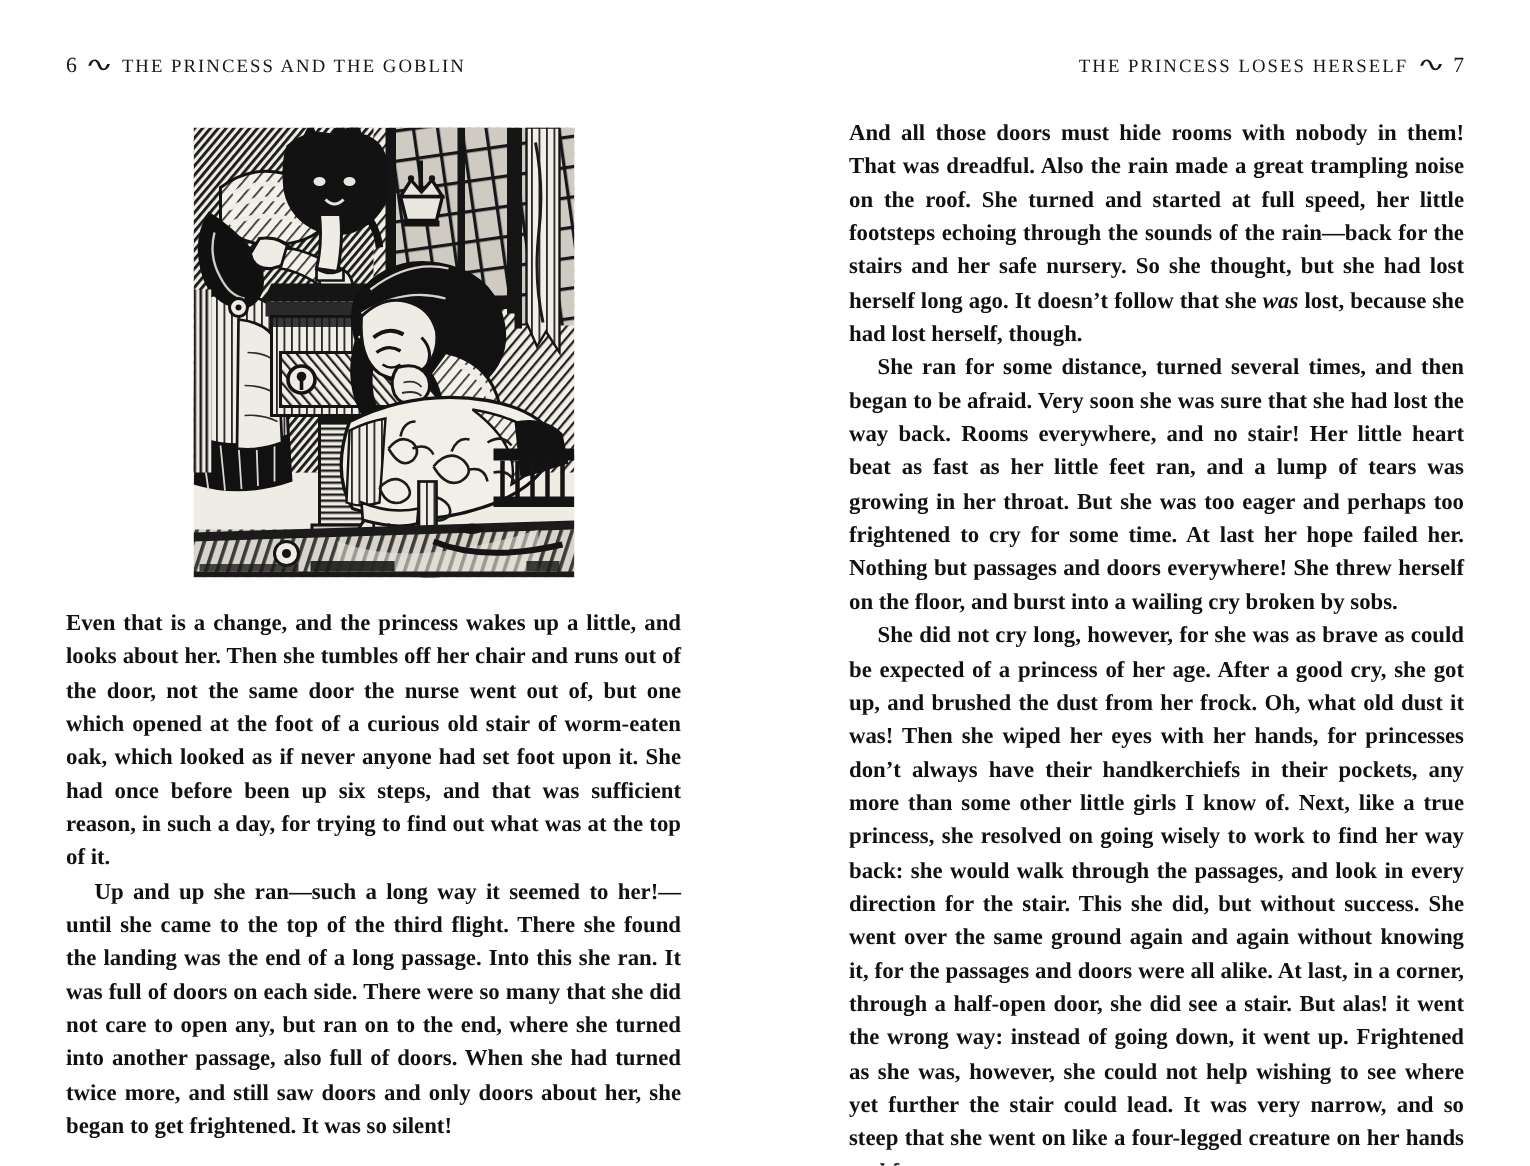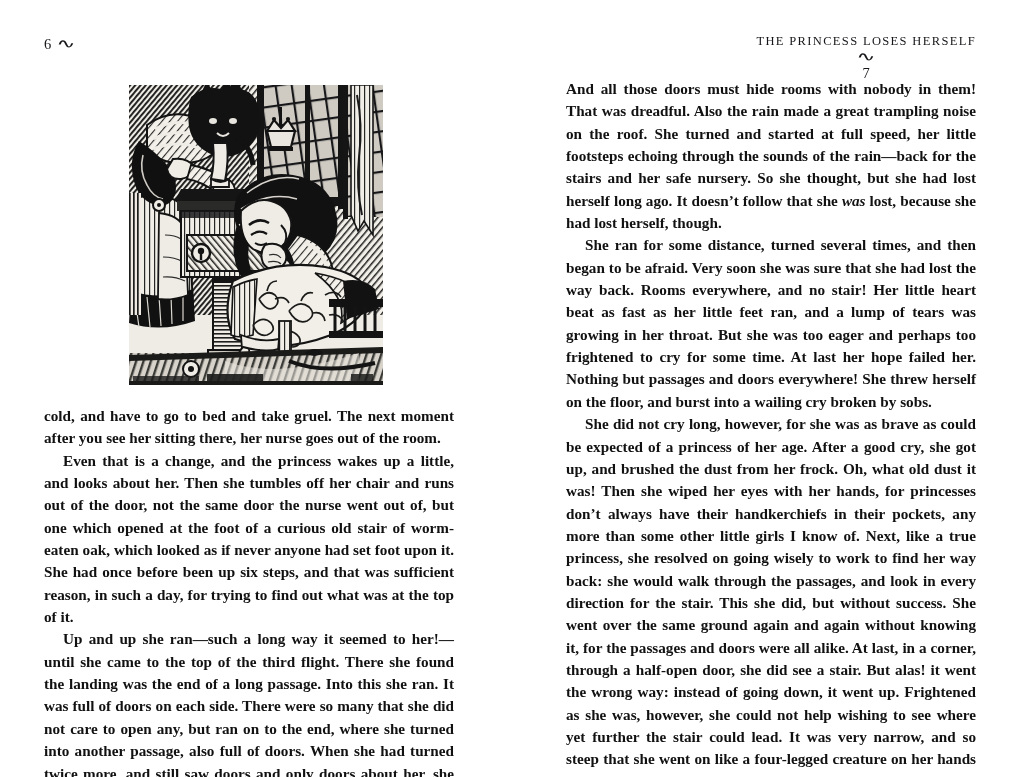--- a/index.html
+++ b/index.html
@@ -30,21 +30,21 @@
     top: 34px;
     height: 20px;
     display: flex;
     align-items: center;
     font-size: 12.5px;
     letter-spacing: 1.35px;
     color: #16161a;
     white-space: nowrap;
   }
   .runhead-left  { left: 44px; }
-  .runhead-right { right: 44px; flex-direction: column; }
+  .runhead-right { right: 44px; }
 
   .folio {
     font-size: 14.5px;
     letter-spacing: 0;
     font-family: "Liberation Serif", "DejaVu Serif", serif;
   }
 
   .ornament {
     display: inline-block;
     width: 30px;
@@ -108,20 +108,21 @@
   .illus svg { display: block; }
 </style>
 </head>
 <body>
 
 <div class="spread">
 
   <div class="runhead runhead-left">
     <span class="folio">6</span>
     <span class="ornament">∿</span>
+    <span class="runhead-title">The Princess and the Goblin</span>
   </div>
 
   <div class="runhead runhead-right">
     <span class="runhead-title">The Princess Loses Herself</span>
     <span class="ornament">∿</span>
     <span class="folio">7</span>
   </div>
 
   <div class="illus">
     <svg width="254" height="300" viewBox="0 0 254 300" xmlns="http://www.w3.org/2000/svg">
@@ -347,21 +348,20 @@
           <rect x="222" y="289" width="22" height="7" opacity="0.85"></rect>
         </g>
 
         <rect x="0" y="296" width="254" height="4" fill="#1a1a19"></rect>
       </g>
     </svg>
   </div>
 
   <div class="page page-left">
     <div class="colbody">
-      <p>cold, and have to go to bed and take gruel. The next moment after you see her sitting there, her nurse goes out of the room.</p>
       <p>Even that is a change, and the princess wakes up a little, and looks about her. Then she tumbles off her chair and runs out of the door, not the same door the nurse went out of, but one which opened at the foot of a curious old stair of worm-eaten oak, which looked as if never anyone had set foot upon it. She had once before been up six steps, and that was sufficient reason, in such a day, for trying to find out what was at the top of it.</p>
       <p>Up and up she ran—such a long way it seemed to her!—until she came to the top of the third flight. There she found the landing was the end of a long passage. Into this she ran. It was full of doors on each side. There were so many that she did not care to open any, but ran on to the end, where she turned into another passage, also full of doors. When she had turned twice more, and still saw doors and only doors about her, she began to get frightened. It was so silent!</p>
     </div>
   </div>
 
   <div class="page page-right">
     <div class="colbody">
       <p>
         <span>And all those doors must hide rooms with nobody in them! That was dreadful. Also the rain made a great trampling noise on the roof. She turned and started at full speed, her little footsteps echoing through the sounds of the rain—back for the stairs and her safe nursery. So she thought, but she had lost herself long ago. It doesn’t follow that she </span><em>was</em><span> lost, because she had lost herself, though.</span>
       </p>

